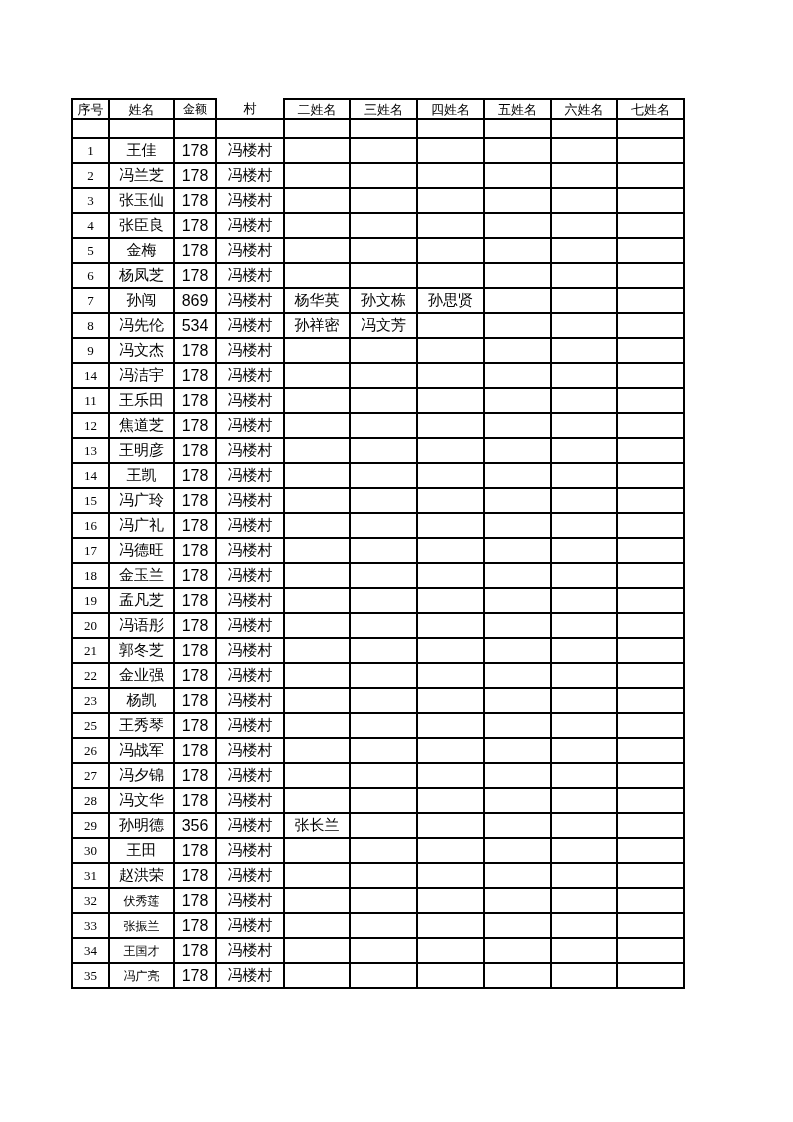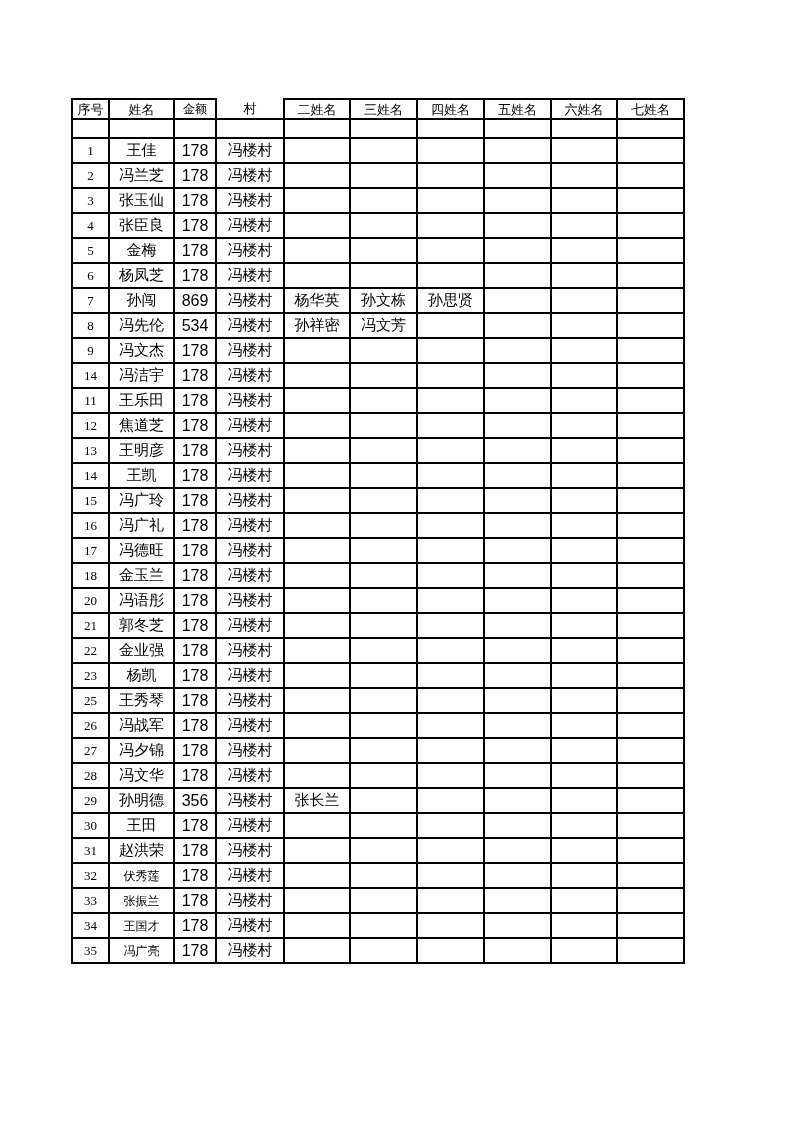--- a/index.html
+++ b/index.html
@@ -304,20 +304,32 @@
           <td class="amount">178</td>
           <td class="village">冯楼村</td>
           <td class="extra"></td>
           <td class="extra"></td>
           <td class="extra"></td>
           <td class="extra"></td>
           <td class="extra"></td>
           <td class="extra"></td>
         </tr>
         <tr>
+          <td class="serial">19</td>
+          <td class="name">孟凡芝</td>
+          <td class="amount">178</td>
+          <td class="village">冯楼村</td>
+          <td class="extra"></td>
+          <td class="extra"></td>
+          <td class="extra"></td>
+          <td class="extra"></td>
+          <td class="extra"></td>
+          <td class="extra"></td>
+        </tr>
+        <tr>
           <td class="serial">20</td>
           <td class="name">冯语彤</td>
           <td class="amount">178</td>
           <td class="village">冯楼村</td>
           <td class="extra"></td>
           <td class="extra"></td>
           <td class="extra"></td>
           <td class="extra"></td>
           <td class="extra"></td>
           <td class="extra"></td>

